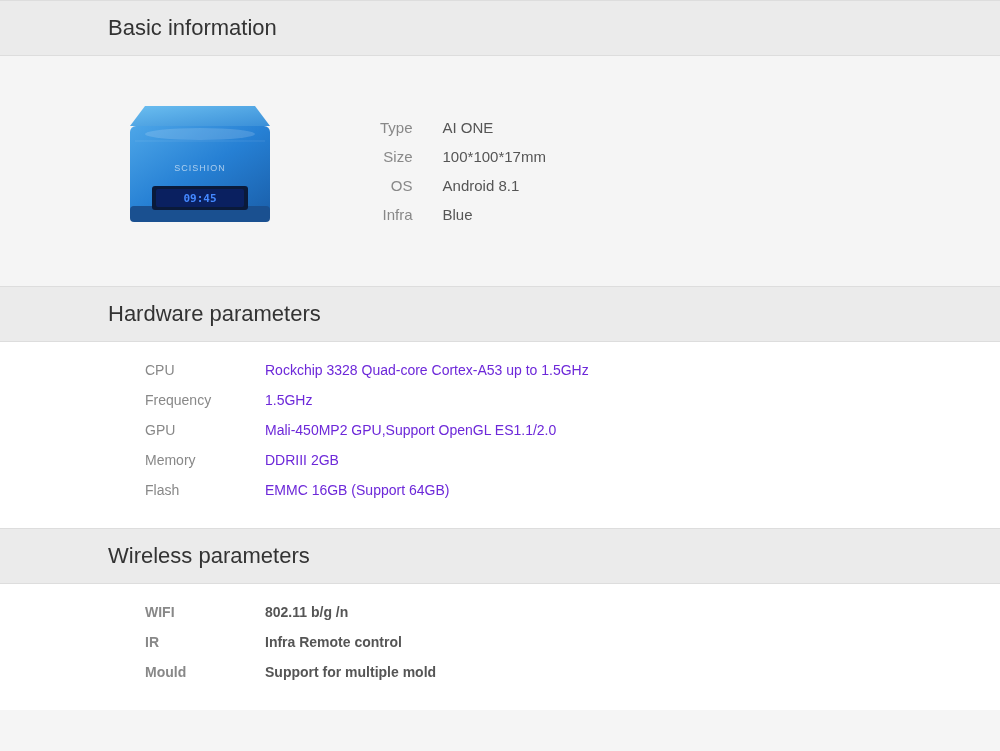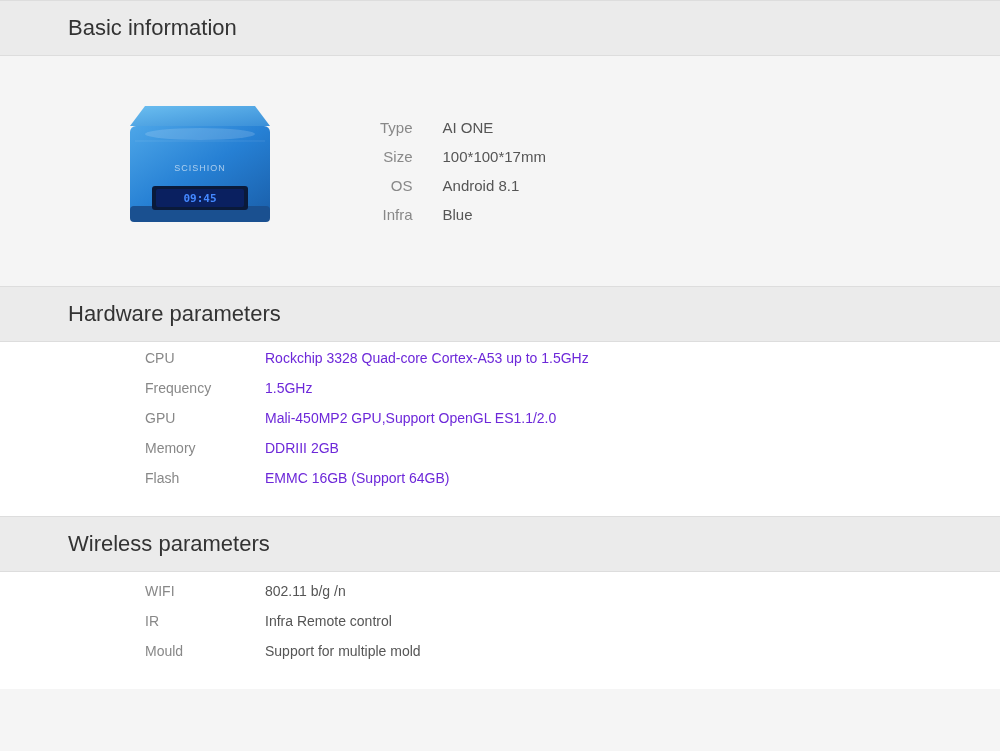--- a/index.html
+++ b/index.html
@@ -6,21 +6,21 @@
     body {
       font-family: Arial, sans-serif;
       background: #f5f5f5;
       color: #333;
       width: 1000px;
       min-height: 751px;
     }
 
     .section-header {
       background: #ebebeb;
-      padding: 14px 20px 14px 68px;
+      padding: 14px 20px 14px 108px;
       border-top: 1px solid #ddd;
       border-bottom: 1px solid #ddd;
     }
     .section-header h2 {
       font-size: 22px;
       font-weight: 400;
       color: #333;
     }
 
     
@@ -52,21 +52,21 @@
     }
 
     .spec-value {
       color: #555;
       font-size: 15px;
     }
 
     
     .hw-body {
       background: #fff;
-      padding: 8px 145px 30px 145px;
+      padding: 20px 145px 30px 145px;
     }
 
     .hw-table {
       display: grid;
       grid-template-columns: 100px 1fr;
       gap: 14px 20px;
       align-content: start;
     }
 
     .hw-label {
@@ -75,21 +75,22 @@
     }
 
     .hw-value {
       color: #6d28d9;
       font-size: 14px;
     }
 
     
     .wireless-body {
       background: #fff;
-      padding: 11px 145px 30px 145px;
+      padding: 20px 145px 30px 145px;
+      font-weight: bold;
     }
 
     .wireless-table {
       display: grid;
       grid-template-columns: 100px 1fr;
       gap: 14px 20px;
     }
 
     .wireless-label {
       color: #888;

